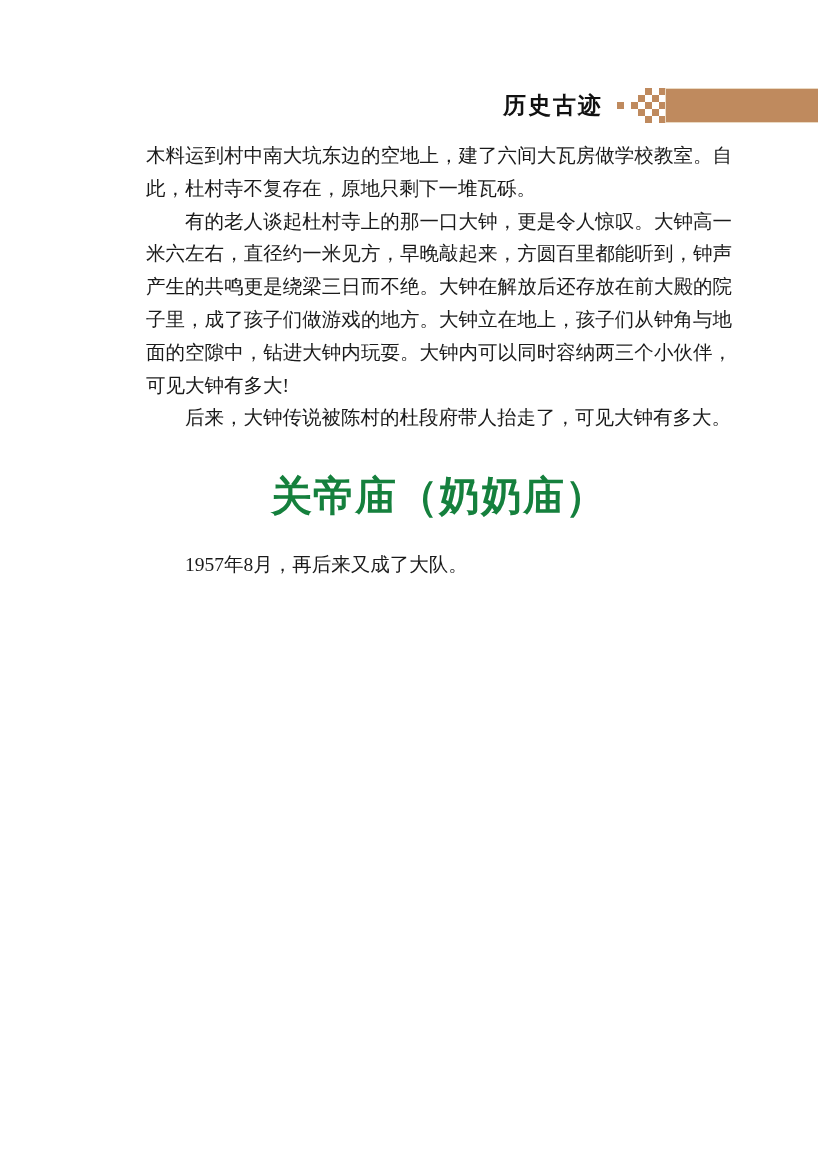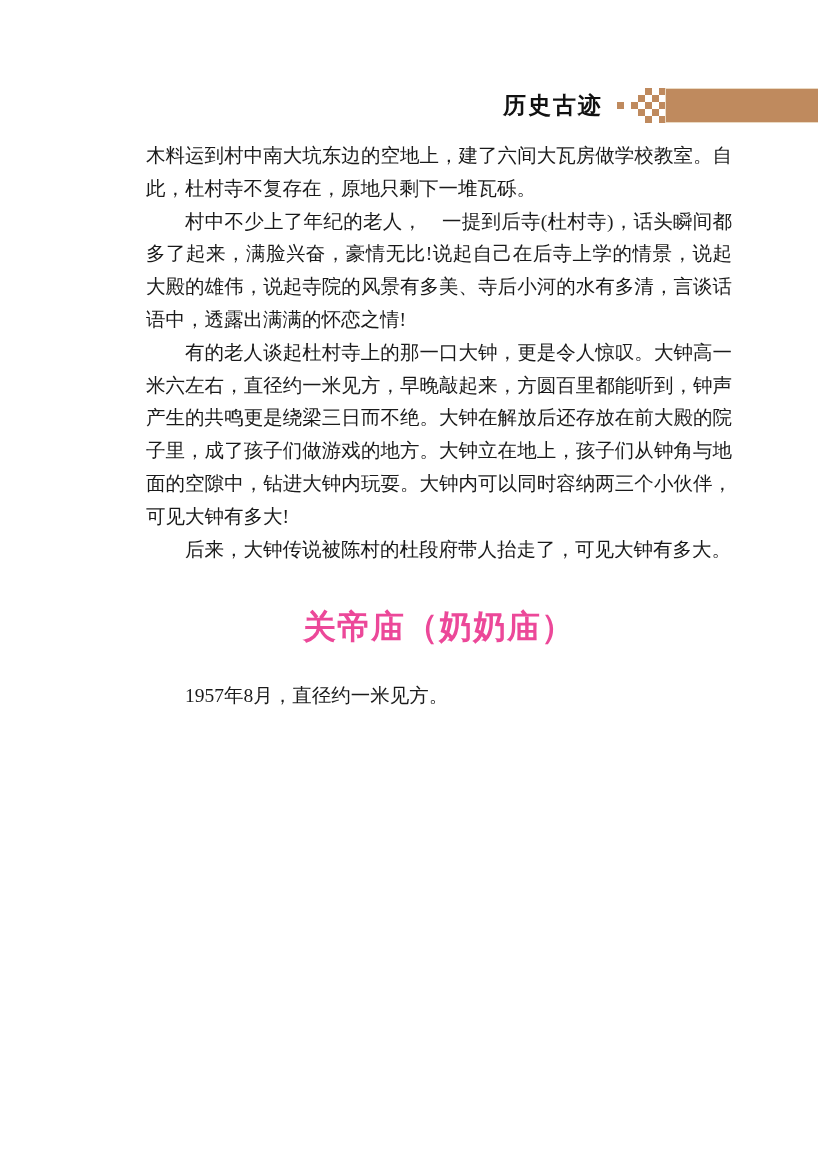--- a/index.html
+++ b/index.html
@@ -66,24 +66,24 @@
     margin: 0;
     text-indent: 2em;
   }
   .article p.continuation {
     text-indent: 0;
   }
   .section-heading {
     margin: 38px 0 30px 0;
     text-align: center;
     text-indent: 0;
-    font-size: 33px;
+    font-size: 41px;
     line-height: 46px;
     font-weight: bold;
-    color: #ec4899;
+    color: #15803d;
     letter-spacing: 1px;
   }
 </style>
 </head>
 <body>
 
 <div class="page">
 
   <div class="running-head">
     <span class="running-head-title">历史古迹</span>
@@ -101,22 +101,21 @@
         <rect x="35" y="21" width="7" height="7"></rect>
         <rect x="28" y="28" width="7" height="7"></rect>
         <rect x="42" y="28" width="7" height="7"></rect>
       </g>
     </svg>
     <div class="accent-bar"></div>
   </div>
 
   <div class="article">
     <p class="continuation">木料运到村中南大坑东边的空地上，建了六间大瓦房做学校教室。自此，杜村寺不复存在，原地只剩下一堆瓦砾。</p>
-    <p>村中不少上了年纪的老人，　一提到后寺(杜村寺)，话头瞬间都多了起来，满脸兴奋，豪情无比!说起自己在后寺上学的情景，说起大殿的雄伟，说起寺院的风景有多美、寺后小河的水有多清，言谈话语中，透露出满满的怀恋之情!</p>
     <p>有的老人谈起杜村寺上的那一口大钟，更是令人惊叹。大钟高一米六左右，直径约一米见方，早晚敲起来，方圆百里都能听到，钟声产生的共鸣更是绕梁三日而不绝。大钟在解放后还存放在前大殿的院子里，成了孩子们做游戏的地方。大钟立在地上，孩子们从钟角与地面的空隙中，钻进大钟内玩耍。大钟内可以同时容纳两三个小伙伴，可见大钟有多大!</p>
     <p>后来，大钟传说被陈村的杜段府带人抬走了，可见大钟有多大。</p>
 
     <h2 class="section-heading">关帝庙（奶奶庙）</h2>
 
-    <p>1957年8月，直径约一米见方。</p>
+    <p>1957年8月，再后来又成了大队。</p>
   </div>
 
 </div>
 
 </body></html>

